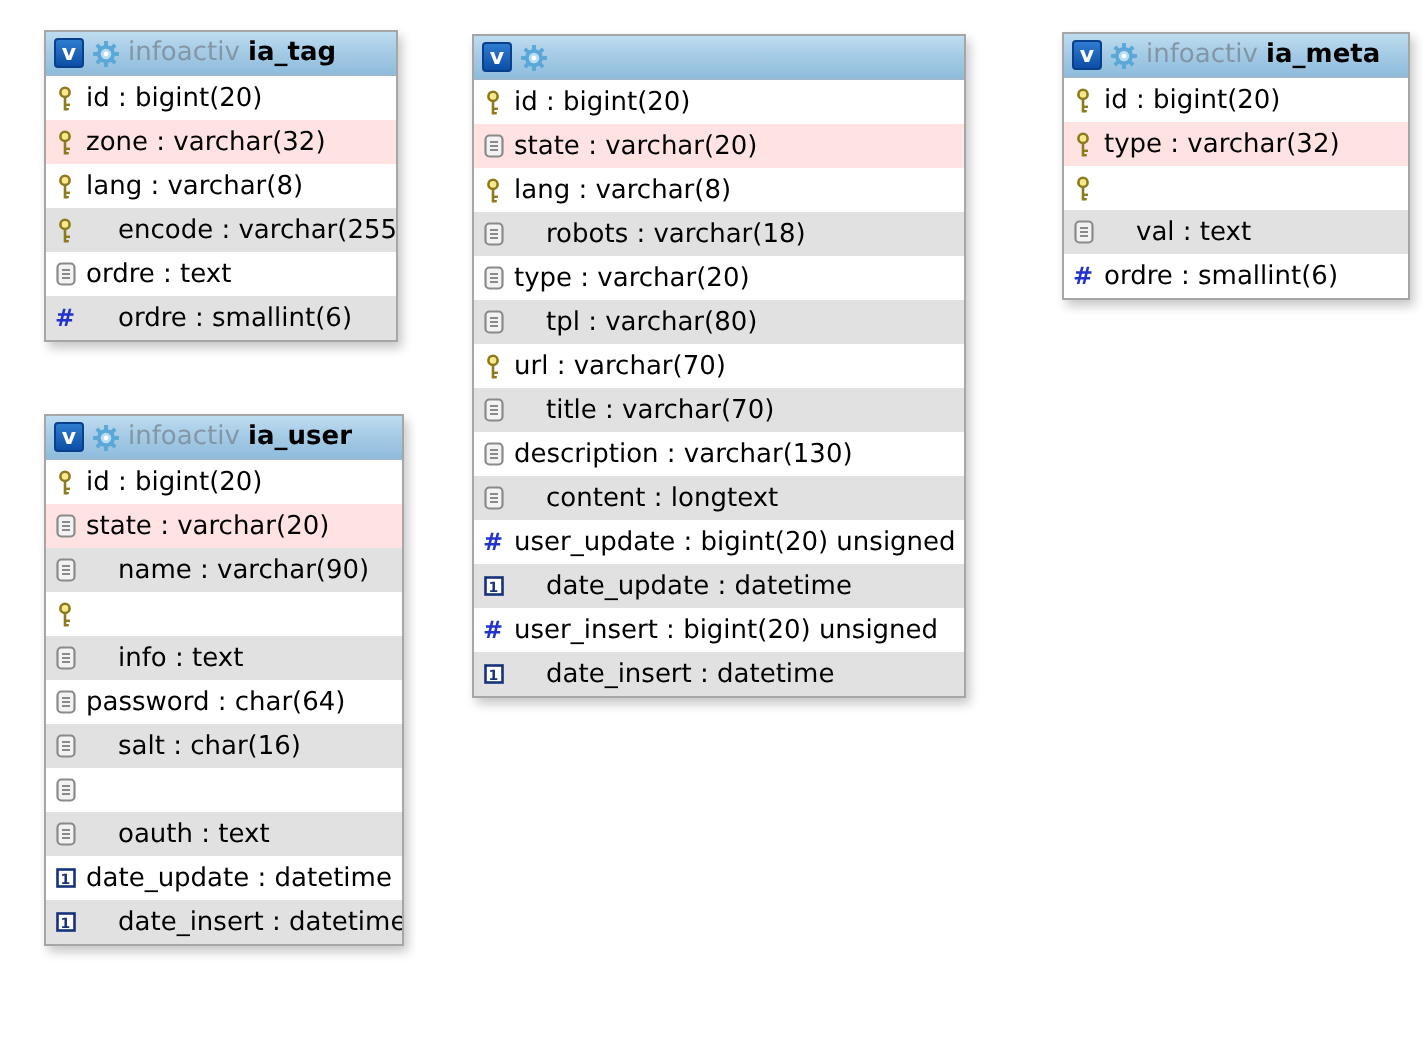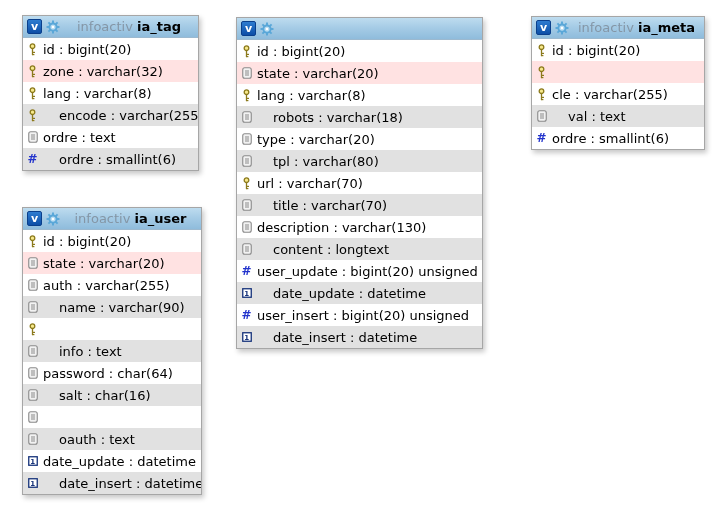--- a/index.html
+++ b/index.html
@@ -18,21 +18,21 @@
     background:linear-gradient(180deg,var(--hdr-top,#bedcef) 0%,#a6cce6 45%,var(--hdr-bot,#8fbcdc) 100%);
     border-bottom:1px solid #9cb9cf;box-sizing:border-box;
   }
   .vicon{
     width:15px;height:15px;flex:0 0 15px;border-radius:2px;box-sizing:border-box;
     background:linear-gradient(180deg,#2e7cd0,var(--vicon-bg,#0d4ea6));
     border:1px solid #0a3f8c;color:#fff;font-weight:bold;font-size:11px;
     line-height:13px;text-align:center;
   }
   .gearwrap{display:flex;align-items:center;flex:0 0 auto;}
-  .ttl{flex:1;text-align:center;white-space:nowrap;overflow:hidden;}
+  .ttl{flex:1;text-align:left;white-space:nowrap;overflow:hidden;}
   .schema{color:var(--schema-color,#8496a6);}
   .tname{color:#000;font-weight:bold;}
   .row{
     height:22px;display:flex;align-items:center;gap:5px;
     padding:0 2px 0 4px;white-space:nowrap;overflow:hidden;background:#ffffff;
   }
   .row.gray{background:var(--row-alt,#e1e1e1);gap:21px;}
   .row.pink{background:var(--row-pink,#ffe2e2);}
   .ric{width:11px;flex:0 0 11px;display:flex;justify-content:center;align-items:center;}
   .hash{color:var(--num-blue,#2233cc);font-weight:bold;font-size:12px;line-height:1;}
@@ -317,31 +317,31 @@
         </div>
         <div class="row pink">
           <span class="ric">
             <svg width="9" height="13" viewBox="0 0 9 13" aria-hidden="true">
               <circle cx="4.5" cy="3.2" r="2.3" fill="#f7e98c" stroke="#8c7a1c" stroke-width="1.3"></circle>
               <line x1="4.5" y1="5.5" x2="4.5" y2="12.2" stroke="#8c7a1c" stroke-width="1.3"></line>
               <line x1="4.5" y1="9.4" x2="7" y2="9.4" stroke="#8c7a1c" stroke-width="1.2"></line>
               <line x1="4.5" y1="11.6" x2="6.4" y2="11.6" stroke="#8c7a1c" stroke-width="1.2"></line>
             </svg>
           </span>
-        </div>
-        <div class="row ">
-          <span class="ric">
-            <svg width="9" height="13" viewBox="0 0 9 13" aria-hidden="true">
-              <circle cx="4.5" cy="3.2" r="2.3" fill="#f7e98c" stroke="#8c7a1c" stroke-width="1.3"></circle>
-              <line x1="4.5" y1="5.5" x2="4.5" y2="12.2" stroke="#8c7a1c" stroke-width="1.3"></line>
-              <line x1="4.5" y1="9.4" x2="7" y2="9.4" stroke="#8c7a1c" stroke-width="1.2"></line>
-              <line x1="4.5" y1="11.6" x2="6.4" y2="11.6" stroke="#8c7a1c" stroke-width="1.2"></line>
-            </svg>
-          </span>
-          <span class="collabel">cle : varchar(255)</span>
+          <span class="collabel">type : varchar(32)</span>
+        </div>
+        <div class="row ">
+          <span class="ric">
+            <svg width="9" height="13" viewBox="0 0 9 13" aria-hidden="true">
+              <circle cx="4.5" cy="3.2" r="2.3" fill="#f7e98c" stroke="#8c7a1c" stroke-width="1.3"></circle>
+              <line x1="4.5" y1="5.5" x2="4.5" y2="12.2" stroke="#8c7a1c" stroke-width="1.3"></line>
+              <line x1="4.5" y1="9.4" x2="7" y2="9.4" stroke="#8c7a1c" stroke-width="1.2"></line>
+              <line x1="4.5" y1="11.6" x2="6.4" y2="11.6" stroke="#8c7a1c" stroke-width="1.2"></line>
+            </svg>
+          </span>
         </div>
         <div class="row gray">
           <span class="ric">
             <svg width="10" height="12" viewBox="0 0 10 12" aria-hidden="true">
               <rect x="0.75" y="0.75" width="8.5" height="10.5" rx="2" fill="#f2f2f2" stroke="#8a8a8a" stroke-width="1.1"></rect>
               <line x1="3" y1="4" x2="7" y2="4" stroke="#8a8a8a" stroke-width="1"></line>
               <line x1="3" y1="6" x2="7" y2="6" stroke="#8a8a8a" stroke-width="1"></line>
               <line x1="3" y1="8" x2="7" y2="8" stroke="#8a8a8a" stroke-width="1"></line>
             </svg>
           </span>
@@ -389,31 +389,20 @@
           <span class="ric">
             <svg width="10" height="12" viewBox="0 0 10 12" aria-hidden="true">
               <rect x="0.75" y="0.75" width="8.5" height="10.5" rx="2" fill="#f2f2f2" stroke="#8a8a8a" stroke-width="1.1"></rect>
               <line x1="3" y1="4" x2="7" y2="4" stroke="#8a8a8a" stroke-width="1"></line>
               <line x1="3" y1="6" x2="7" y2="6" stroke="#8a8a8a" stroke-width="1"></line>
               <line x1="3" y1="8" x2="7" y2="8" stroke="#8a8a8a" stroke-width="1"></line>
             </svg>
           </span>
           <span class="collabel">state : varchar(20)</span>
         </div>
-        <div class="row ">
-          <span class="ric">
-            <svg width="10" height="12" viewBox="0 0 10 12" aria-hidden="true">
-              <rect x="0.75" y="0.75" width="8.5" height="10.5" rx="2" fill="#f2f2f2" stroke="#8a8a8a" stroke-width="1.1"></rect>
-              <line x1="3" y1="4" x2="7" y2="4" stroke="#8a8a8a" stroke-width="1"></line>
-              <line x1="3" y1="6" x2="7" y2="6" stroke="#8a8a8a" stroke-width="1"></line>
-              <line x1="3" y1="8" x2="7" y2="8" stroke="#8a8a8a" stroke-width="1"></line>
-            </svg>
-          </span>
-          <span class="collabel">auth : varchar(255)</span>
-        </div>
         <div class="row gray">
           <span class="ric">
             <svg width="10" height="12" viewBox="0 0 10 12" aria-hidden="true">
               <rect x="0.75" y="0.75" width="8.5" height="10.5" rx="2" fill="#f2f2f2" stroke="#8a8a8a" stroke-width="1.1"></rect>
               <line x1="3" y1="4" x2="7" y2="4" stroke="#8a8a8a" stroke-width="1"></line>
               <line x1="3" y1="6" x2="7" y2="6" stroke="#8a8a8a" stroke-width="1"></line>
               <line x1="3" y1="8" x2="7" y2="8" stroke="#8a8a8a" stroke-width="1"></line>
             </svg>
           </span>
           <span class="collabel">name : varchar(90)</span>

